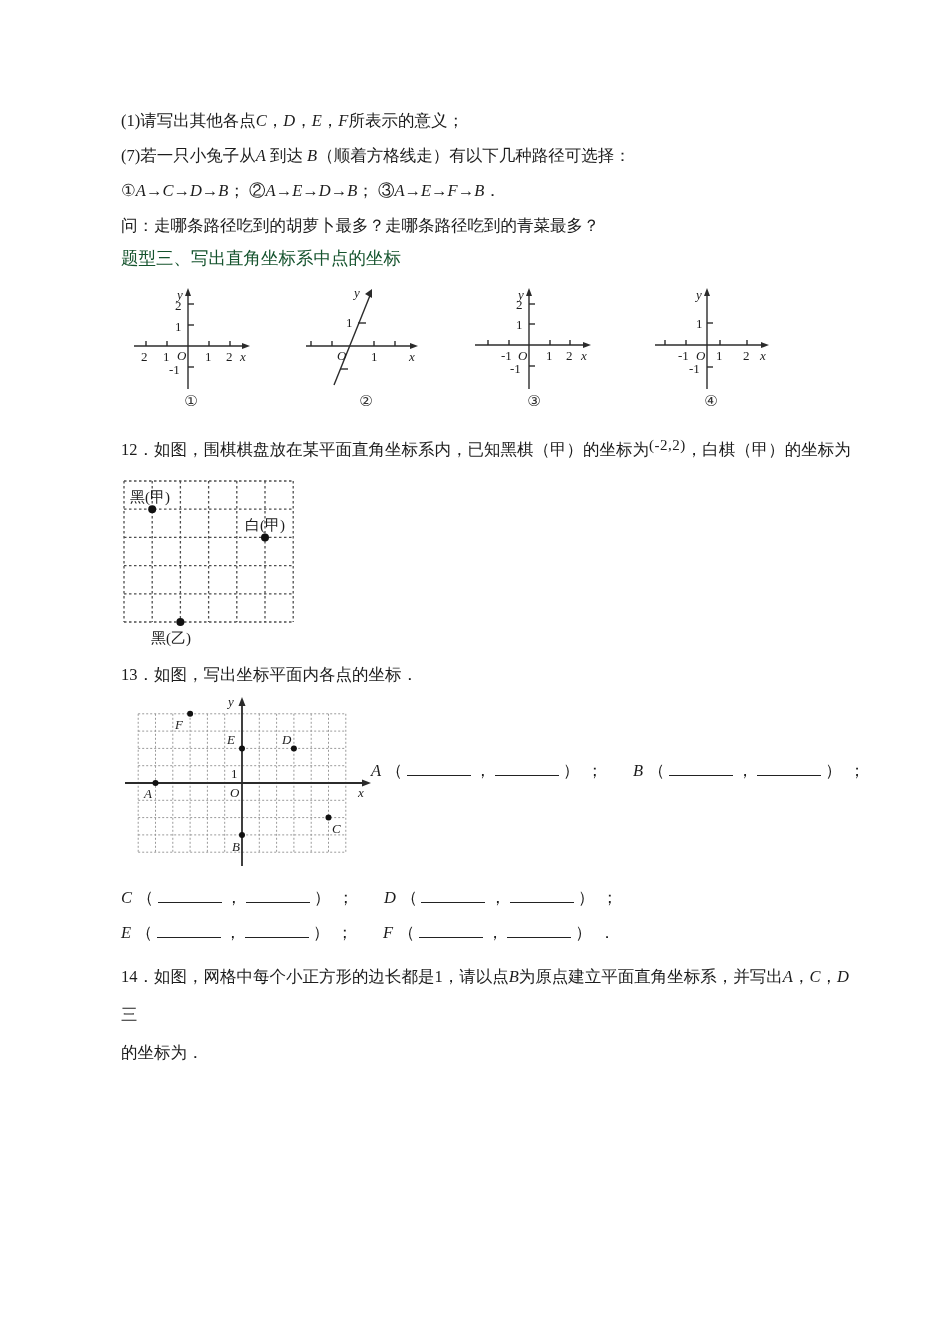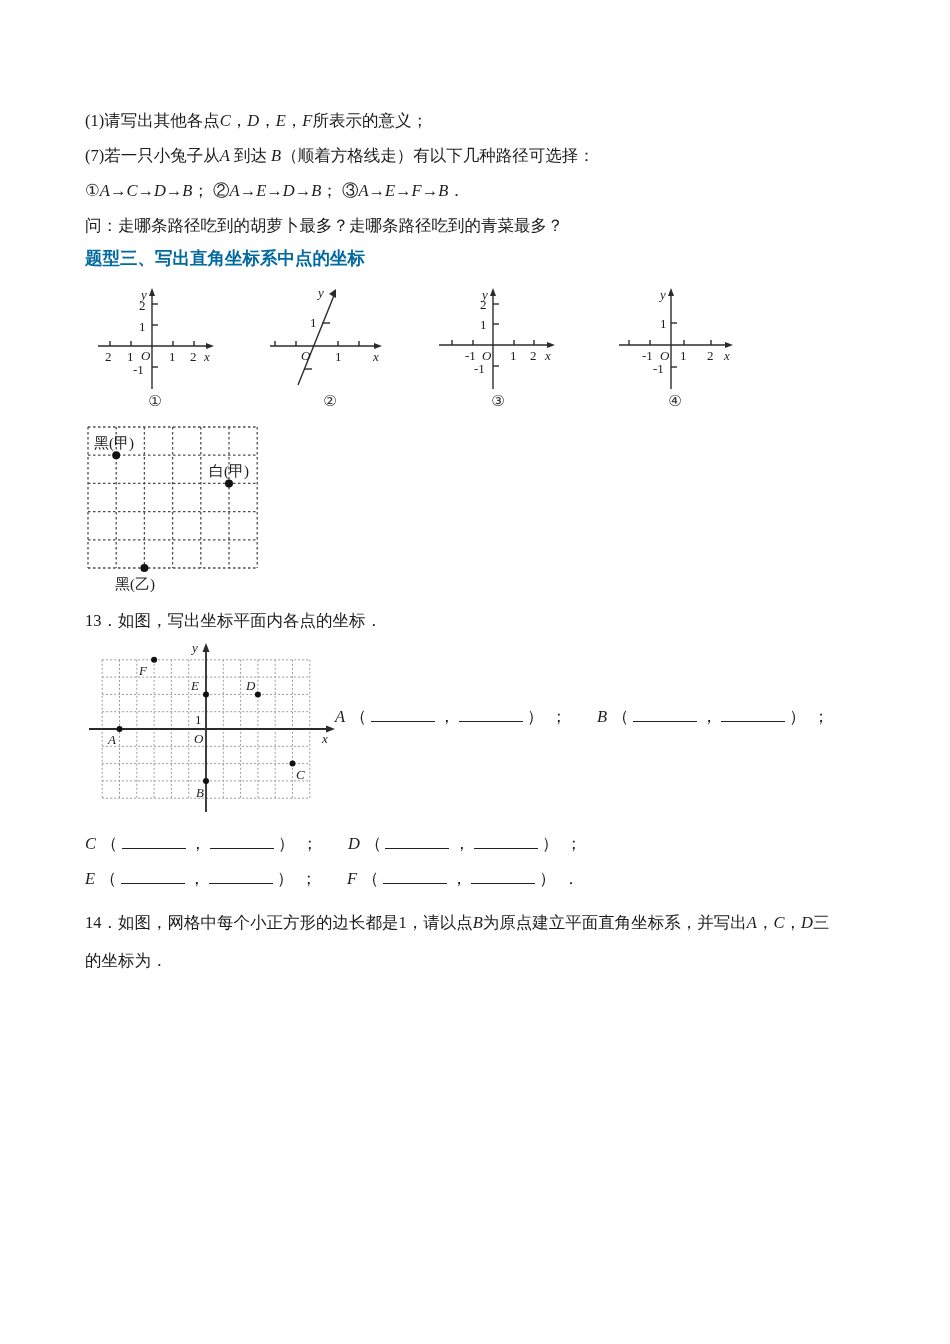--- a/index.html
+++ b/index.html
@@ -1,21 +1,21 @@
 <!DOCTYPE html>
 <html><head>
 <meta charset="utf-8">
 <style>
   html,body{margin:0;padding:0;background:#ffffff;}
   body{width:950px;height:1344px;position:relative;overflow:hidden;
        font-family:"Liberation Serif","DejaVu Serif",serif;color:#1c1c1c;}
-  .doc{padding:103px 85px 0 85px;font-size:16.5px;}
+  .doc{padding:103px 85px 0 85px;font-size:16.5px;margin-left:36px;}
   p{margin:0;line-height:35px;}
   .var, .pvar, .it{font-style:italic;font-family:"Liberation Serif","DejaVu Serif",serif;}
-  h3.sec{margin:0;line-height:30px;font-size:17.5px;font-weight:bold;color:#0369a1;
+  h3.sec{margin:0;line-height:30px;font-size:17.5px;font-weight:normal;color:#14532d;
          font-family:"Liberation Sans","DejaVu Sans",sans-serif;}
   .blank{display:inline-block;width:64px;height:14px;border-bottom:1.4px solid #222;
          vertical-align:baseline;margin:0 4px;}
   .blank.w72{width:72px;margin:0 2px;}
   .coord{position:relative;top:-5px;font-size:15px;letter-spacing:0.5px;}
   .figrow{position:relative;width:780px;height:132px;margin-top:10px;}
   .diag{position:absolute;top:0;text-align:center;}
   .dnum{font-size:15px;color:#333;line-height:18px;margin-top:1px;
         font-family:"DejaVu Sans",sans-serif;}
   svg{display:block;}
@@ -150,20 +150,21 @@
         <text x="48" y="90">-1</text>
         <text x="37" y="77">-1</text>
         <text x="75" y="77">1</text>
         <text x="102" y="77">2</text>
         <text class="it" x="119" y="77">x</text>
       </svg>
       <div class="dnum">④</div>
     </div>
   </div>
 
+  <p class="q12l" style="margin-top:16px;"><span><span>12．如图，围棋棋盘放在某平面直角坐标系内，已知黑棋（甲）的坐标为</span></span><span class="coord">(-2,2)</span><span><span>，白棋（甲）的坐标为</span></span></p>
 
   <div class="goboard">
     <svg width="195" height="175" viewBox="0 0 195 175">
       <g stroke="#4d4d4d" stroke-width="1.3" stroke-dasharray="2.5,2.5">
         <line x1="3" y1="4" x2="3" y2="145"></line>
           <line x1="31.2" y1="4" x2="31.2" y2="145"></line>
         <line x1="59.4" y1="4" x2="59.4" y2="145"></line>
           <line x1="87.6" y1="4" x2="87.6" y2="145"></line>
         <line x1="115.8" y1="4" x2="115.8" y2="145"></line>
           <line x1="144" y1="4" x2="144" y2="145"></line>

